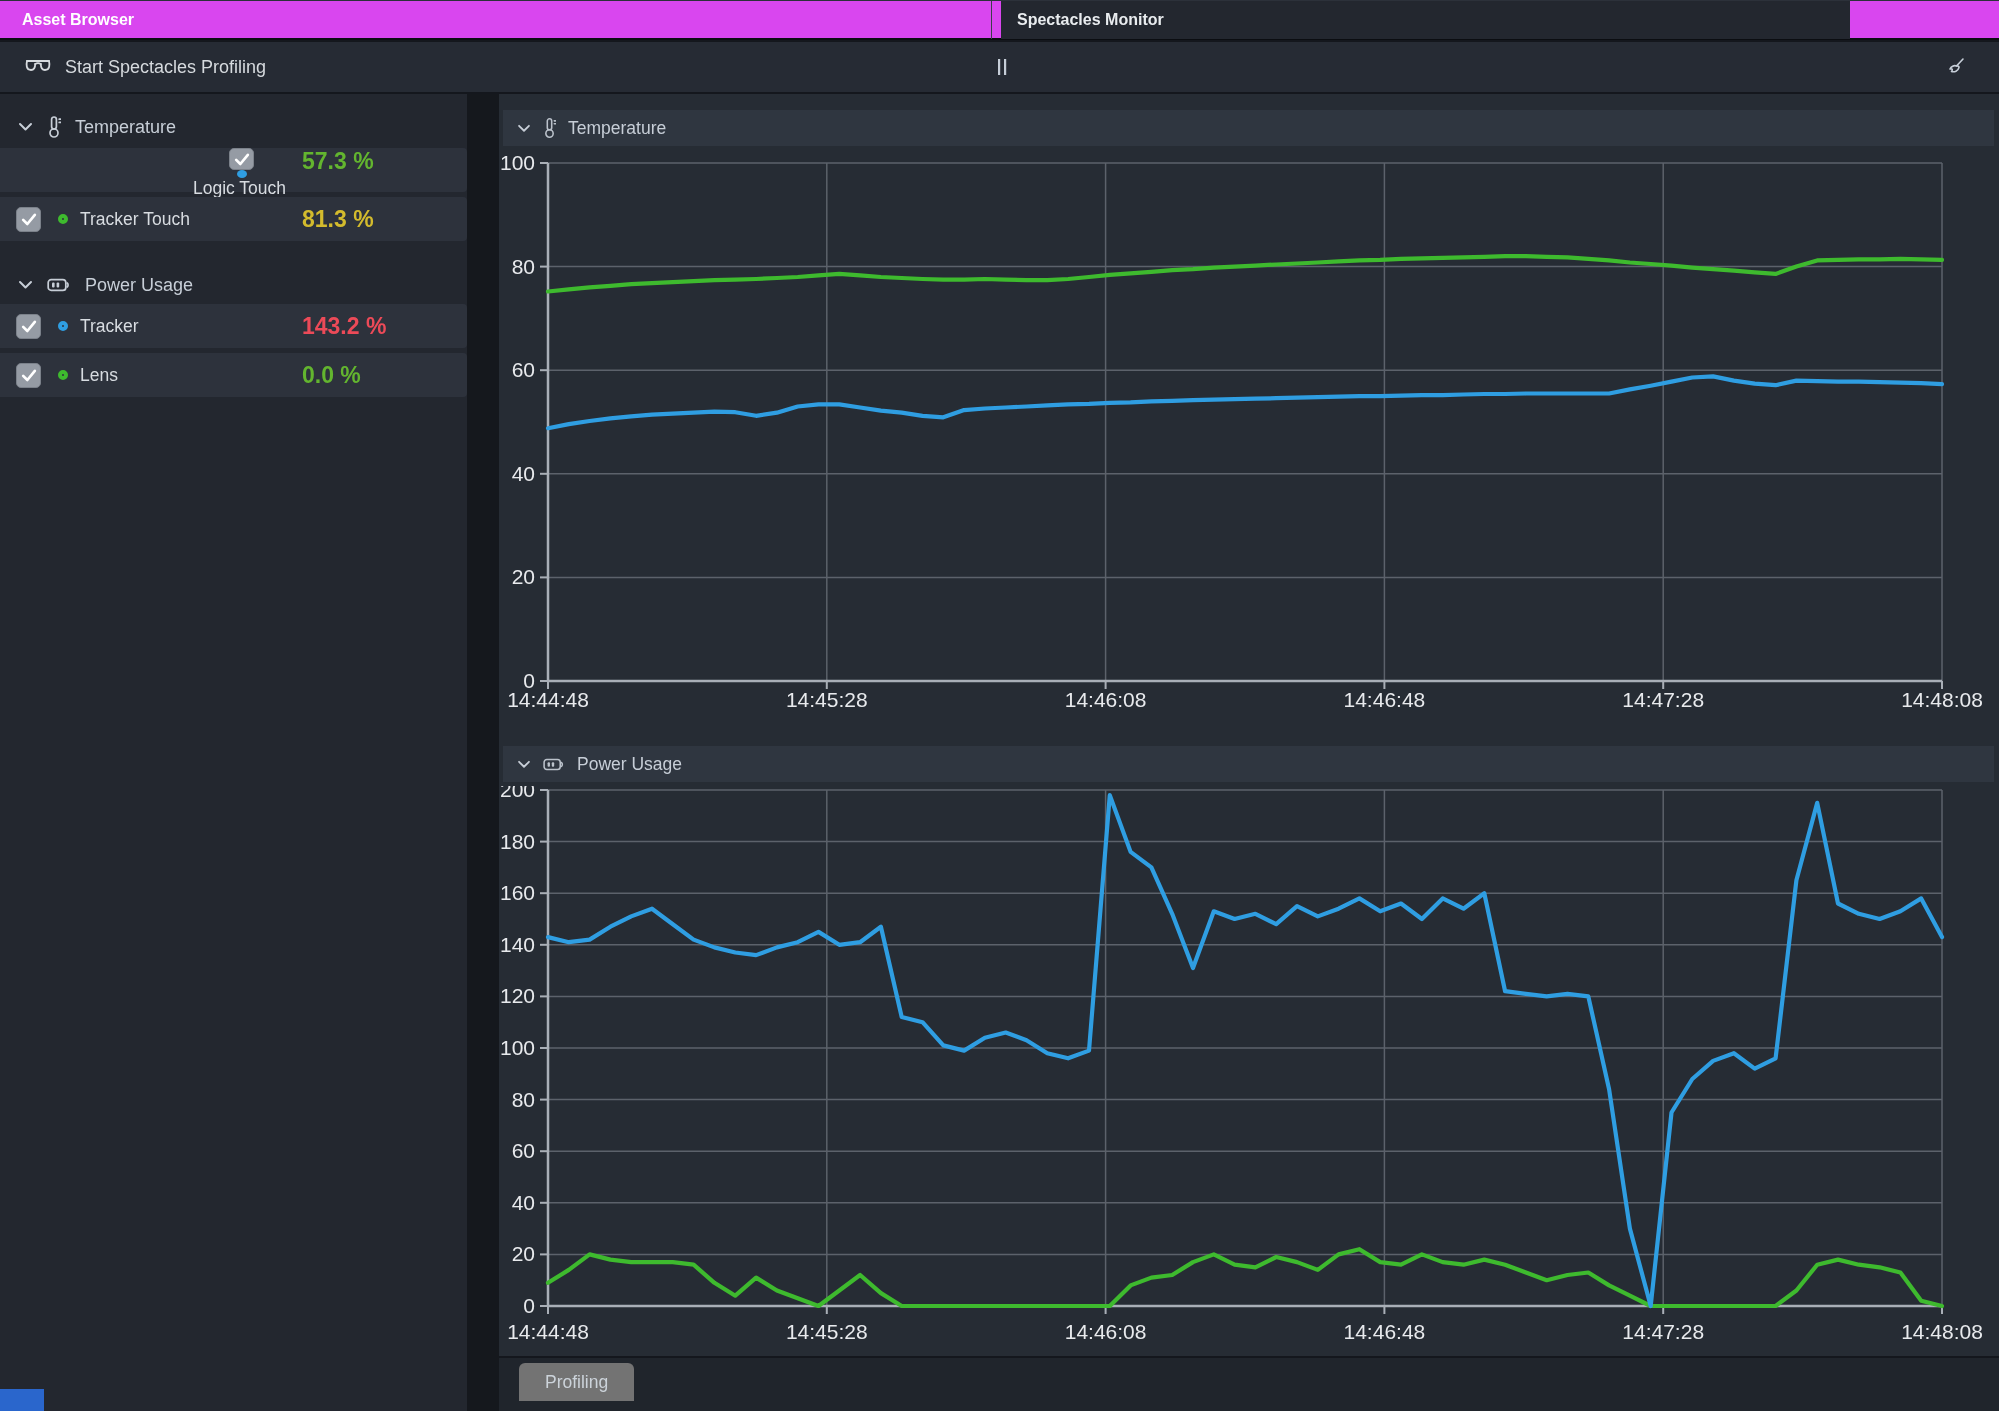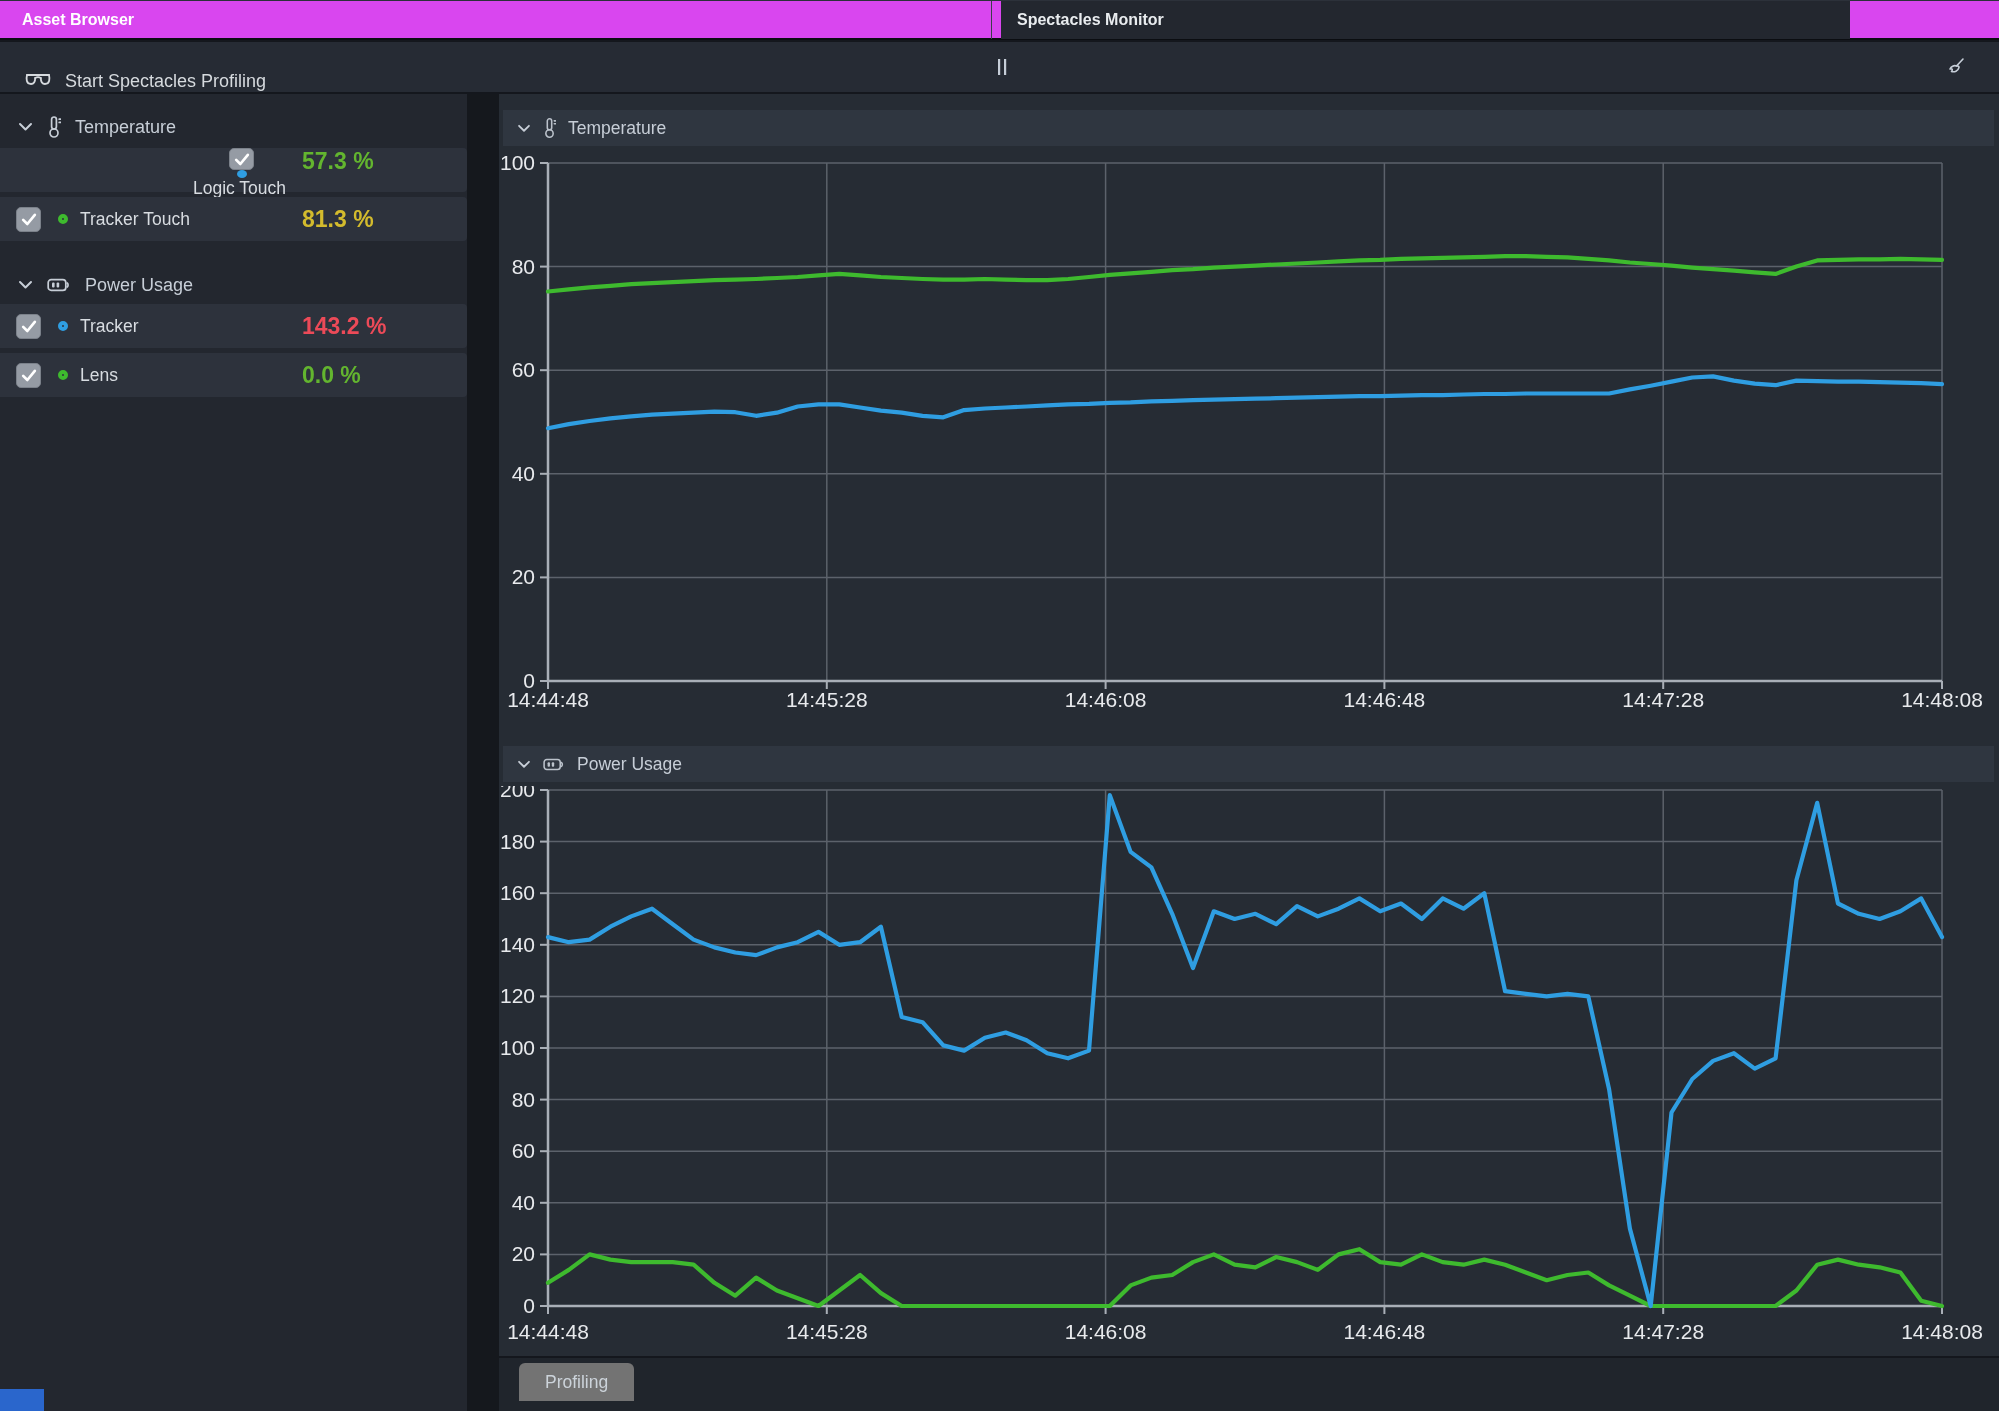--- a/index.html
+++ b/index.html
@@ -14,21 +14,21 @@
             background:#d946ef; border-top:1px solid #2c313a; border-bottom:2px solid #0b0d11; }
   .tab-asset { position:absolute; left:0; top:0; width:992px; height:38px;
                border-right:1px solid #3a404b; display:flex; align-items:center; padding-left:22px; }
   .tab-asset .tab-label { font-size:16px; font-weight:bold; color:#ffffff; }
   .tab-monitor-region { position:absolute; left:993px; top:0; width:849px; height:38px;
                background:#23272f; display:flex; align-items:center; padding-left:16px;margin-left:8px; }
   .tab-monitor-region .tab-label { font-size:16px; font-weight:bold; color:#e9ecef; }
   
   .toolbar { position:absolute; left:0; top:42px; width:1999px; height:52px;
              background:#262b34; border-bottom:2px solid #14171d; }
-  .start-btn { position:absolute; left:24px; top:0; height:50px; display:flex; align-items:flex-end; gap:13px; cursor:default; }
+  .start-btn { position:absolute; left:24px; top:0; height:50px; display:flex; align-items:center; gap:13px; cursor:default; }
   .start-btn .lbl { font-size:18px; color:#d6dade; }
   .pause-btn { position:absolute; left:988px; top:0; height:50px; width:28px; display:flex; align-items:center; justify-content:center; }
   .clean-btn { position:absolute; right:26px; top:0; height:50px; width:34px; display:flex; align-items:center; justify-content:center; }
   .icon { display:inline-flex; align-items:center; justify-content:center; }
   .icon svg { display:block; }
   
   .sidebar { position:absolute; left:0; top:94px; width:467px; height:1317px; background:#23272f; }
   .section-header { position:absolute; left:0; width:467px; height:38px;
                     display:flex; align-items:center; gap:14px; padding-left:18px;
                     color:#c7ced7; font-size:18px; }

